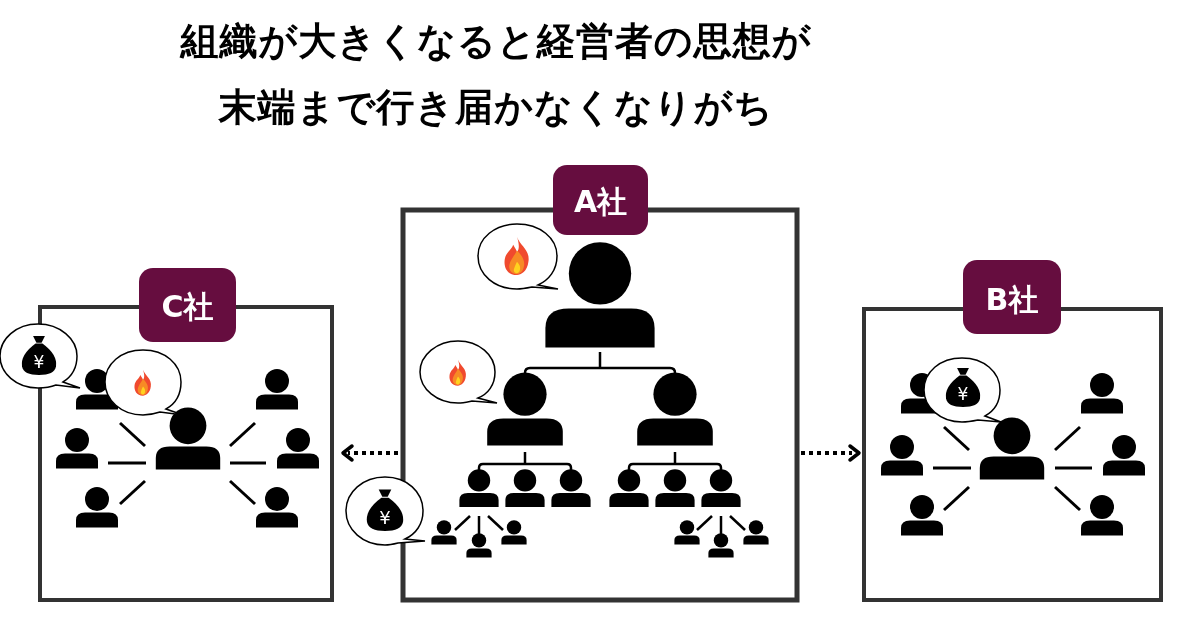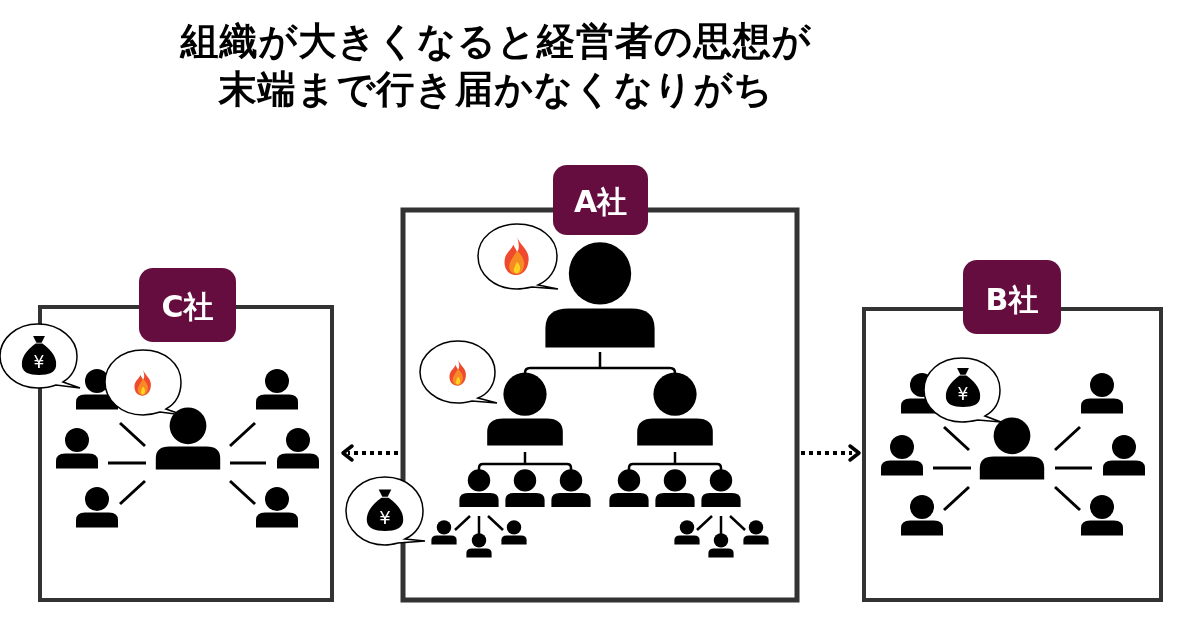--- a/index.html
+++ b/index.html
@@ -2,21 +2,21 @@
 <html><head>
 <meta charset="utf-8">
 <style>
   html, body { margin: 0; padding: 0; background: #ffffff; }
   body { width: 1200px; height: 630px; position: relative; overflow: hidden;
          font-family: "DejaVu Sans", sans-serif; }
   .title-line { position: absolute; left: 0; width: 992px; text-align: center;
                 font-size: 38px; font-weight: bold; color: #000; letter-spacing: 1px;
                 font-family: "DejaVu Sans", sans-serif; }
   #title-1 { top: 16px; }
-  #title-2 { top: 64px; }
+  #title-2 { top: 82px; }
   svg#diagram { position: absolute; left: 0; top: 0; }
   .badge-text { font-family: "DejaVu Sans", sans-serif; font-size: 30px; font-weight: bold; fill: #ffffff; }
 </style>
 </head>
 <body>
 
 <div class="title-line" id="title-1">組織が大きくなると経営者の思想が</div>
 <div class="title-line" id="title-2">末端まで行き届かなくなりがち</div>
 
 <svg id="diagram" width="1200" height="630" viewBox="0 0 1200 630" xmlns="http://www.w3.org/2000/svg">

